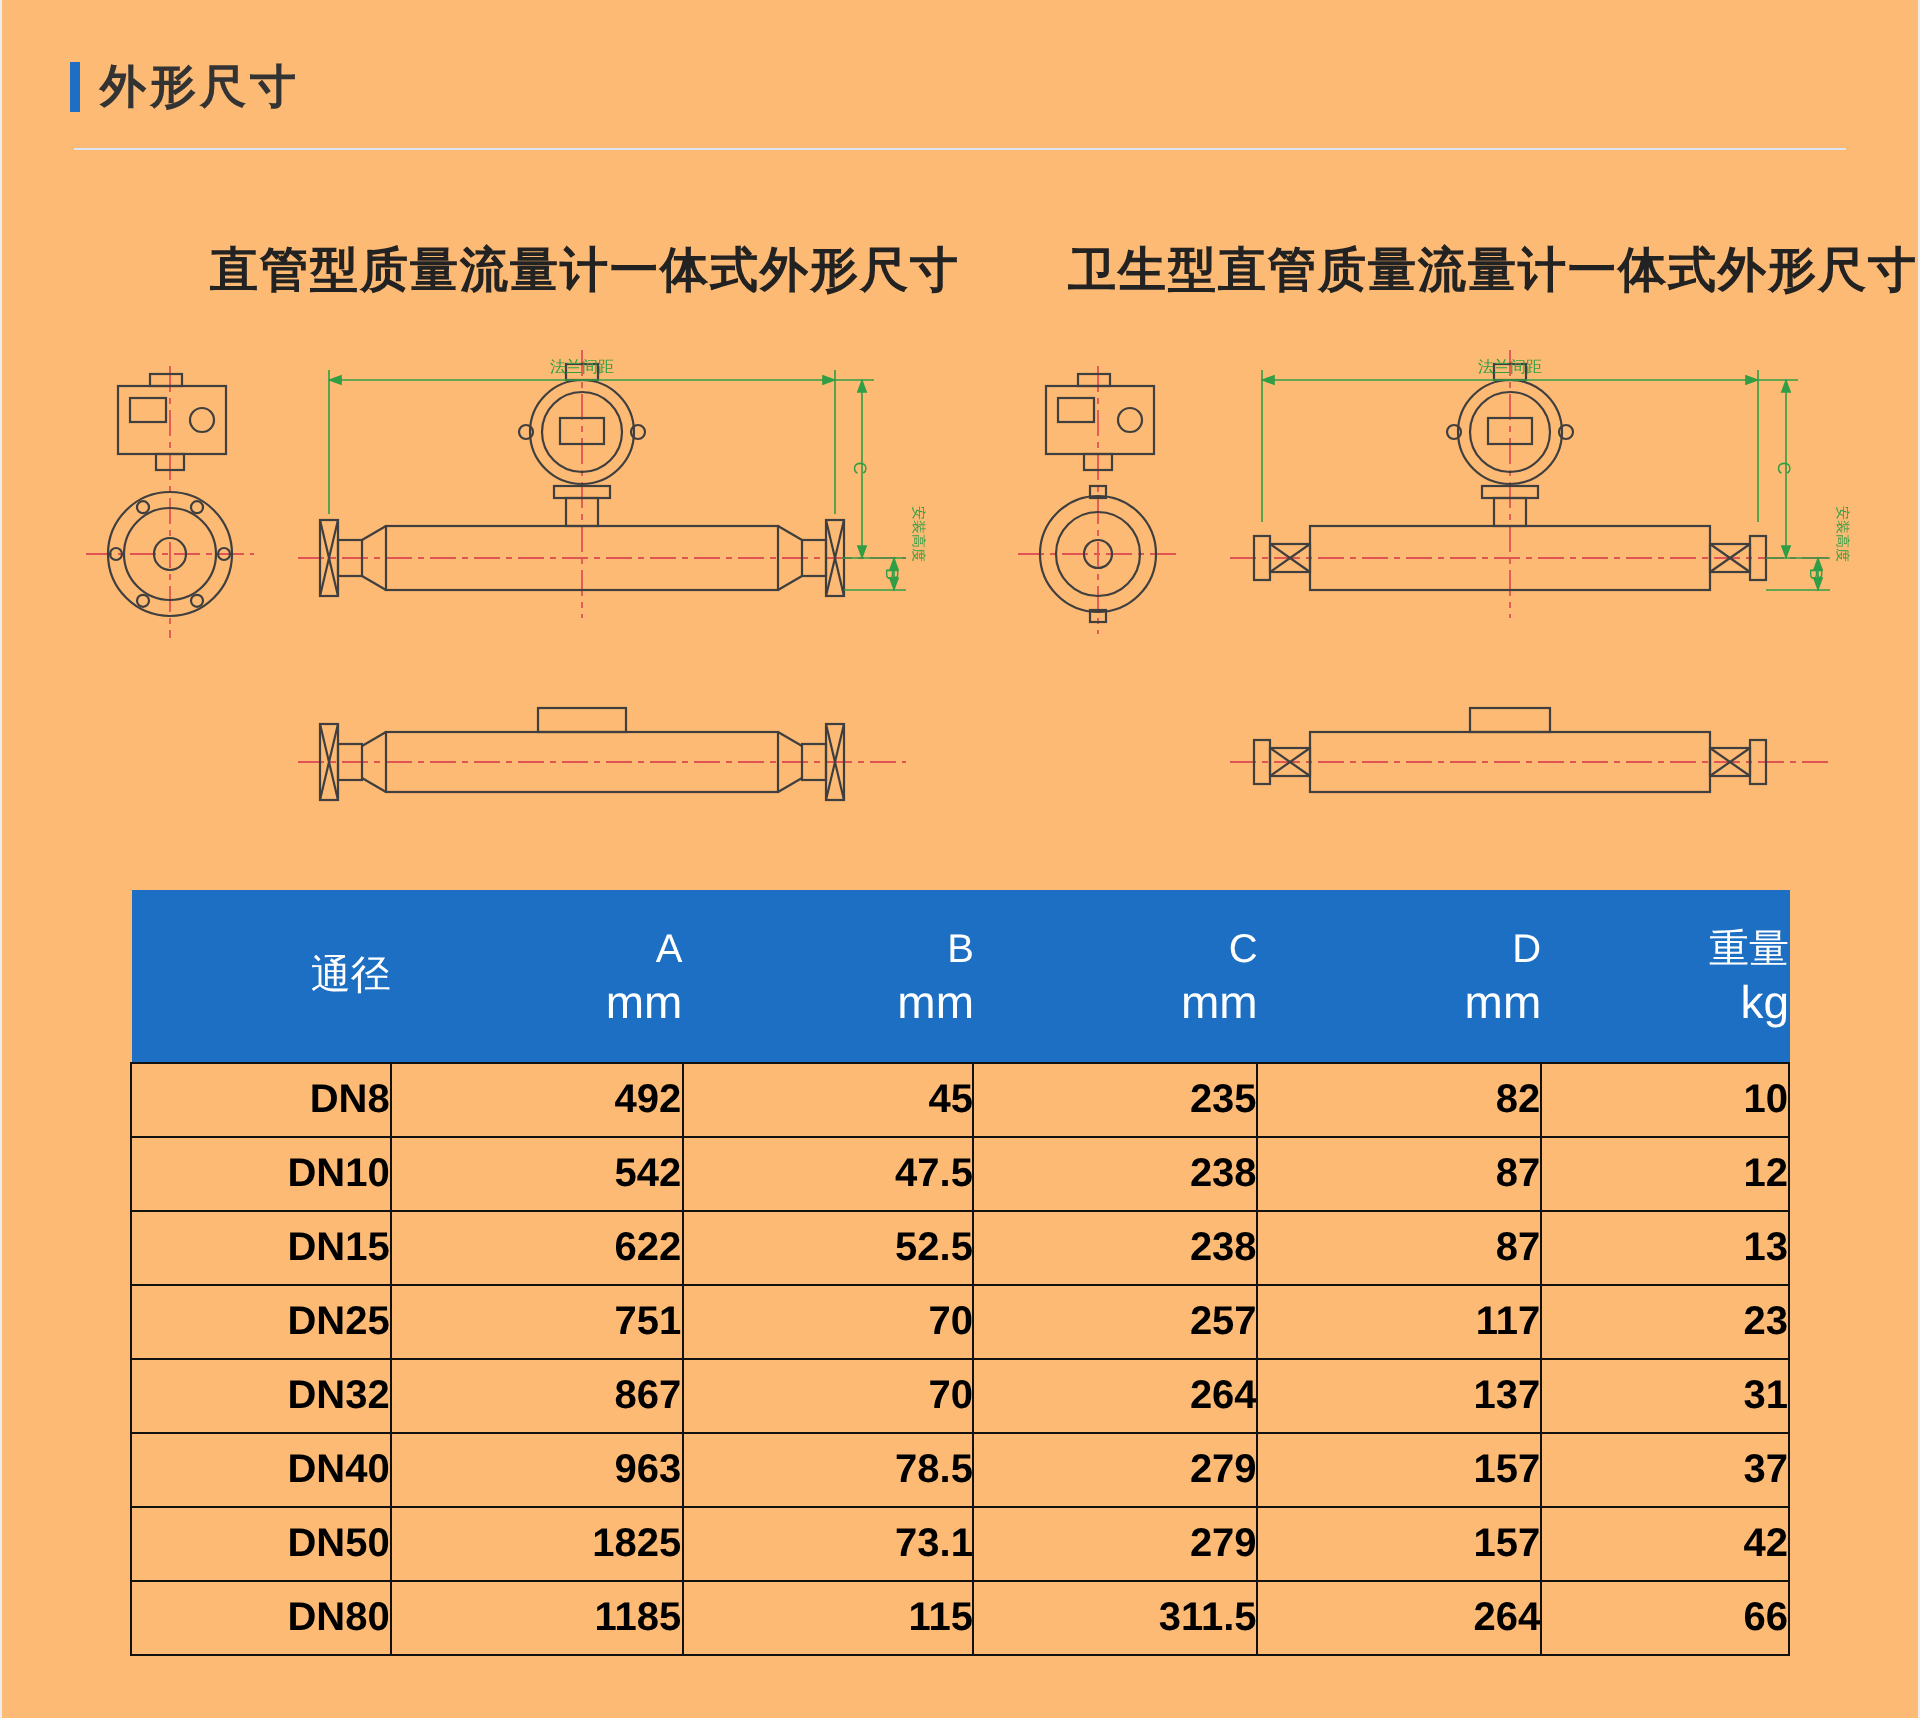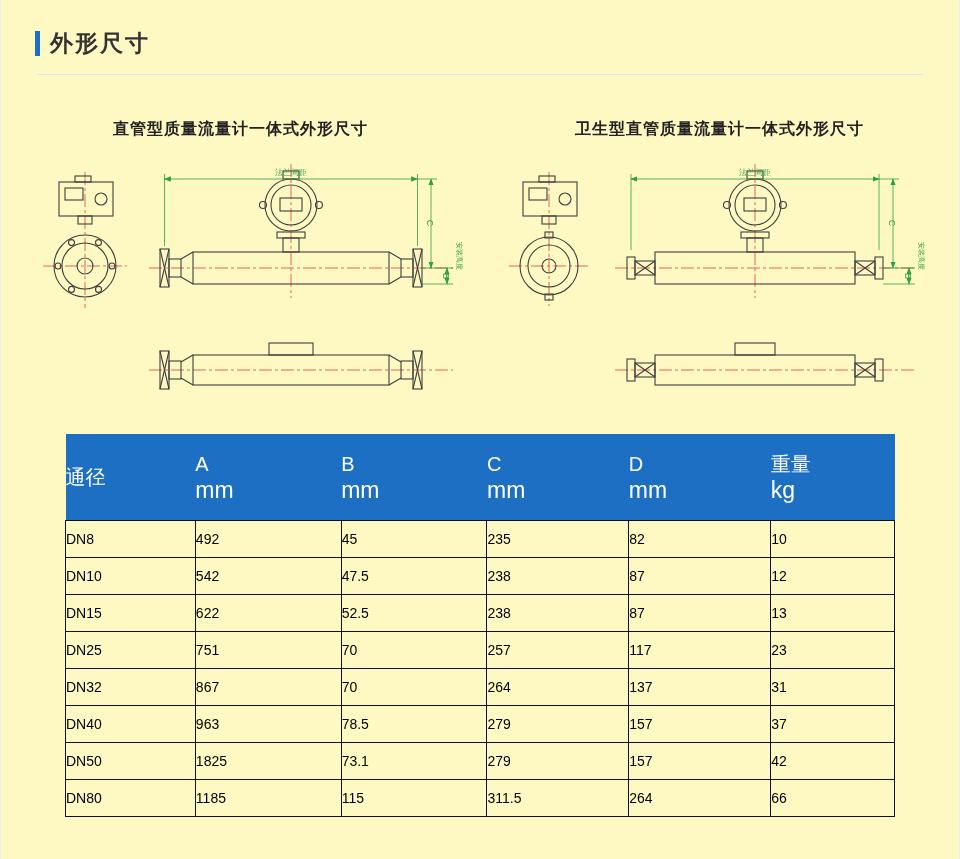--- a/index.html
+++ b/index.html
@@ -1,37 +1,37 @@
 <!DOCTYPE html>
 <html><head>
 <meta charset="utf-8">
 <style>
   html,body{margin:0;padding:0;}
   body{
     width:960px;height:859px;background:#ffffff;
     font-family:"Liberation Sans","DejaVu Sans",sans-serif;color:#222;
   }
   .page{
-    width:960px;height:859px;box-sizing:border-box;background:#fef9c3;
+    width:960px;height:859px;box-sizing:border-box;background:#fdba74;
     border-left:1px solid #ededed;border-right:1px solid #ededed;overflow:hidden;
   }
   .page-title-row{display:flex;align-items:center;gap:10px;padding:28px 0 0 34px;}
   .accent-bar{width:5px;height:25px;background:#1c6fc2;display:inline-block;}
   .page-title{font-size:23px;font-weight:600;margin:0;color:#333;letter-spacing:2px;}
   .divider{margin:15px 36px 0 36px;border-top:1px solid #d9e5f2;}
   .drawing-titles{display:flex;margin-top:44px;}
-  .d-title{flex:1;text-align:center;font-size:16px;font-weight:600;color:#222;letter-spacing:1px;}
+  .d-title{flex:1;text-align:right;font-size:24px;font-weight:600;color:#222;letter-spacing:1px;}
   .drawings{display:flex;justify-content:center;align-items:flex-start;gap:34px;margin-top:18px;}
   .drawings svg{display:block;}
-  .dim-table{width:830px;margin:20px auto 0;border-collapse:collapse;text-align:left;padding-left:22px;}
+  .dim-table{width:830px;margin:20px auto 0;border-collapse:collapse;text-align:right;padding-left:22px;}
   .dim-table thead th{background:#1c6fc2;color:#fff;font-weight:normal;height:86px;vertical-align:middle;padding:0;}
   .th1{font-size:20px;line-height:27px;}
   .th2{font-size:23px;line-height:25px;}
   .th2:empty{display:none;}
-  .dim-table tbody td{border:1px solid #111;height:36px;font-size:14px;color:#000;padding:0;}
+  .dim-table tbody td{border:1px solid #111;height:36px;font-size:20px;color:#000;padding:0;font-weight:bold;}
   text{font-family:"Liberation Sans","DejaVu Sans",sans-serif;}
 </style>
 </head>
 <body>
 
 <div class="page">
 
   <div class="page-title-row">
     <span class="accent-bar"></span>
     <h1 class="page-title">外形尺寸</h1>

